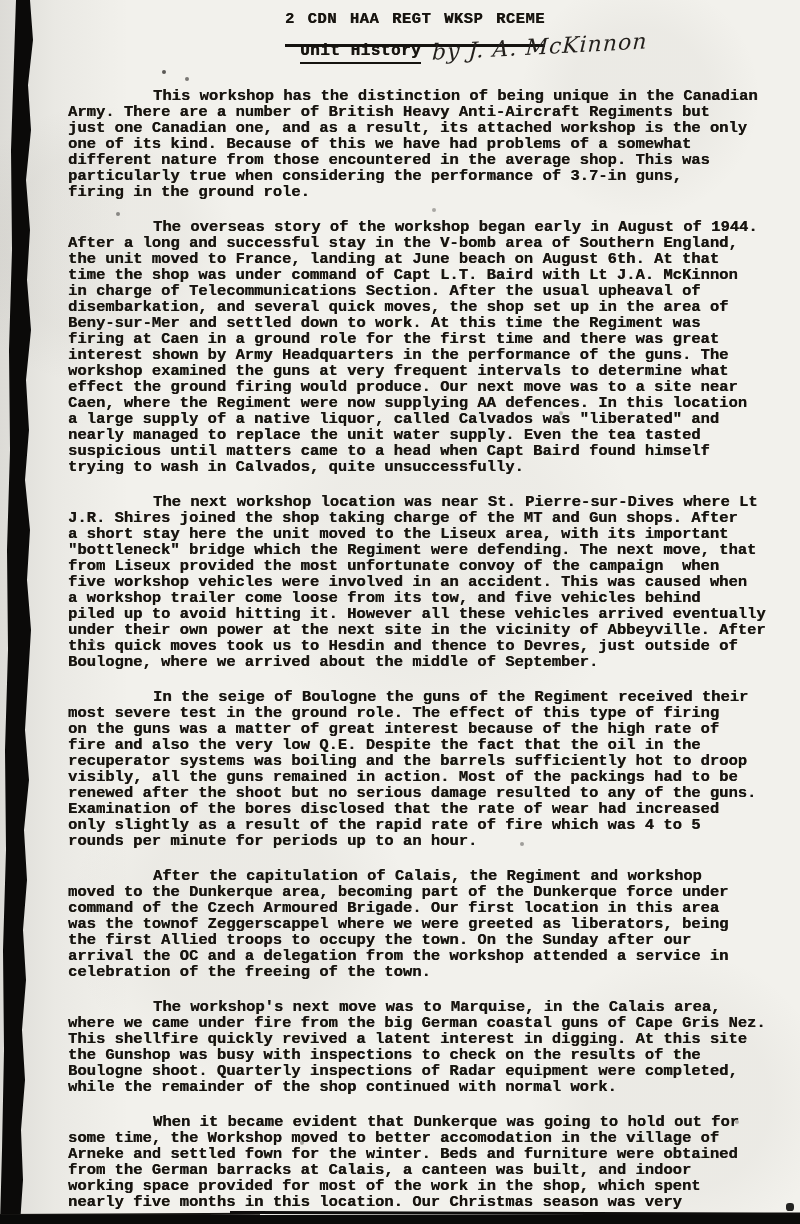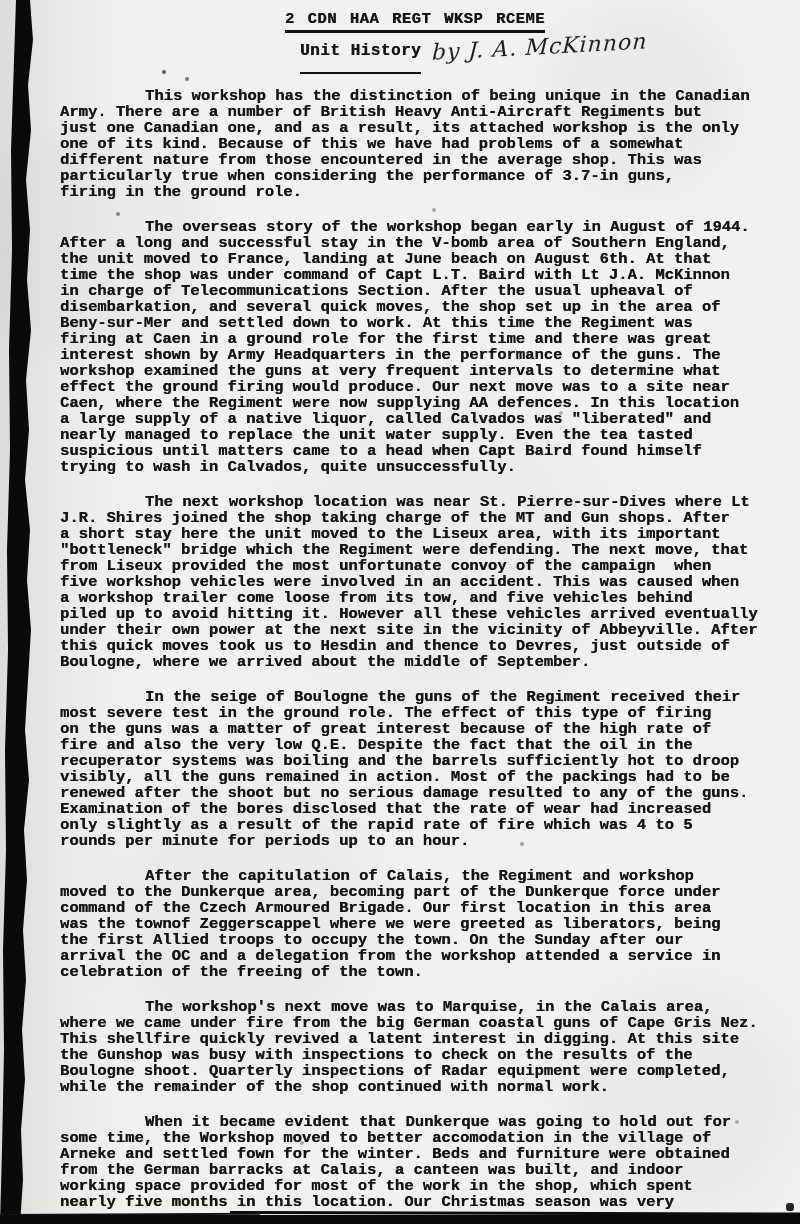--- a/index.html
+++ b/index.html
@@ -34,37 +34,37 @@
     transform:rotate(0.15deg);transform-origin:left center;}
   .bot-line2{position:absolute;left:0;width:260px;bottom:8px;height:2px;background:#141311;
     transform:rotate(-0.3deg);transform-origin:left center;}
 
   .title{
     position:absolute;top:10px;left:0;width:800px;text-align:center;
     transform:translateX(15px);
     font-size:15.5px;font-weight:bold;letter-spacing:0.5px;word-spacing:3px;
     text-shadow:0.4px 0.4px 0.5px rgba(25,22,18,0.9);
   }
-  .title .u{display:inline-block;border-bottom:3px solid #15130f;padding-bottom:2px;}
+  .title .u{display:inline-block;border-bottom:3px solid #15130f;padding-bottom:16px;}
   .subtitle{
     position:absolute;top:42px;left:300px;
     font-size:16px;font-weight:bold;letter-spacing:0.5px;
     text-shadow:0.4px 0.4px 0.5px rgba(25,22,18,0.9);
   }
-  .subtitle .u{display:inline-block;border-bottom:2.5px solid #15130f;padding-bottom:12px;}
+  .subtitle .u{display:inline-block;border-bottom:2.5px solid #15130f;padding-bottom:2px;}
   .byline{
     position:absolute;top:33px;left:432px;width:260px;
     font-family:"DejaVu Serif", serif;font-style:italic;
     font-size:22px;letter-spacing:1px;color:#221f1b;
     transform:rotate(-3deg) skewX(-6deg);
   }
 
   .body-text{position:absolute;top:88px;left:60px;width:722px;}
   .para{
-    margin:0 0 19px 0;
+    margin:0 0 19px 8px;
     white-space:pre-wrap;
     text-indent:85px;
     font-size:15.5px;line-height:16px;font-weight:bold;
     letter-spacing:0px;
     text-shadow:0.35px 0.35px 0.45px rgba(25,22,18,0.85);
   }
   .specks{
     position:absolute;top:0;left:0;width:2px;height:2px;border-radius:50%;
     box-shadow:
       163px 71px 0 1px rgba(40,38,35,.75),

